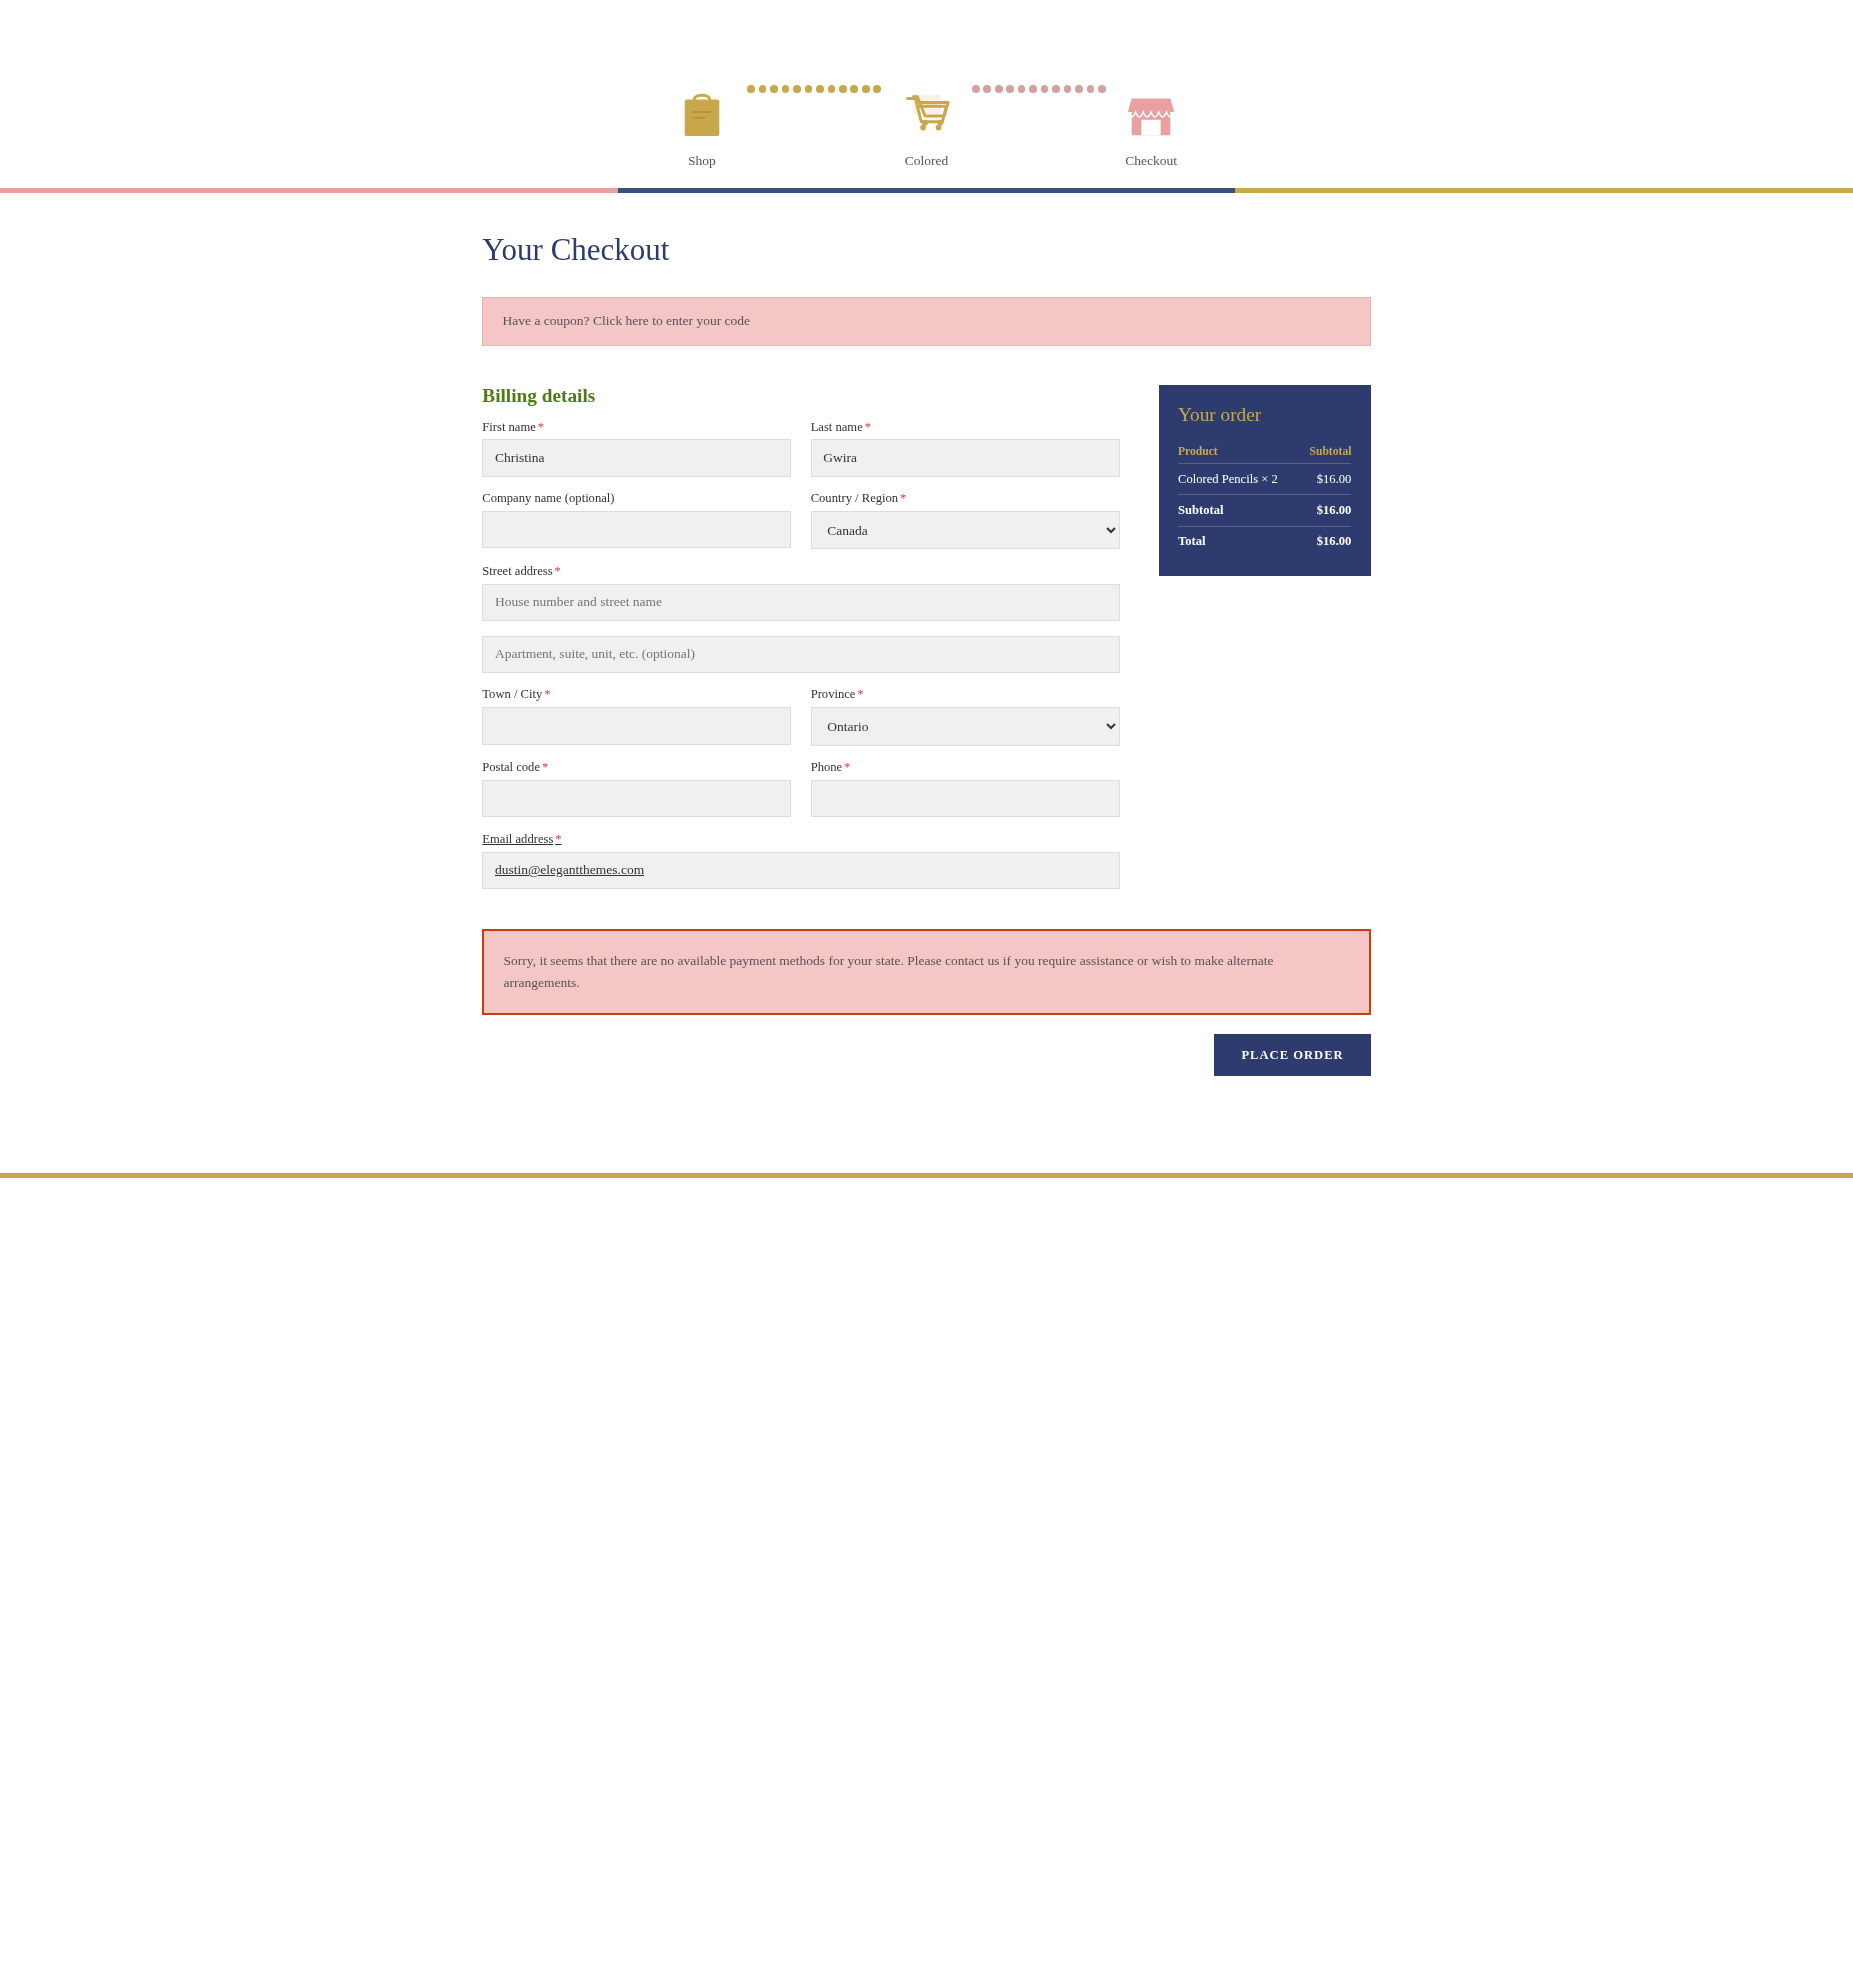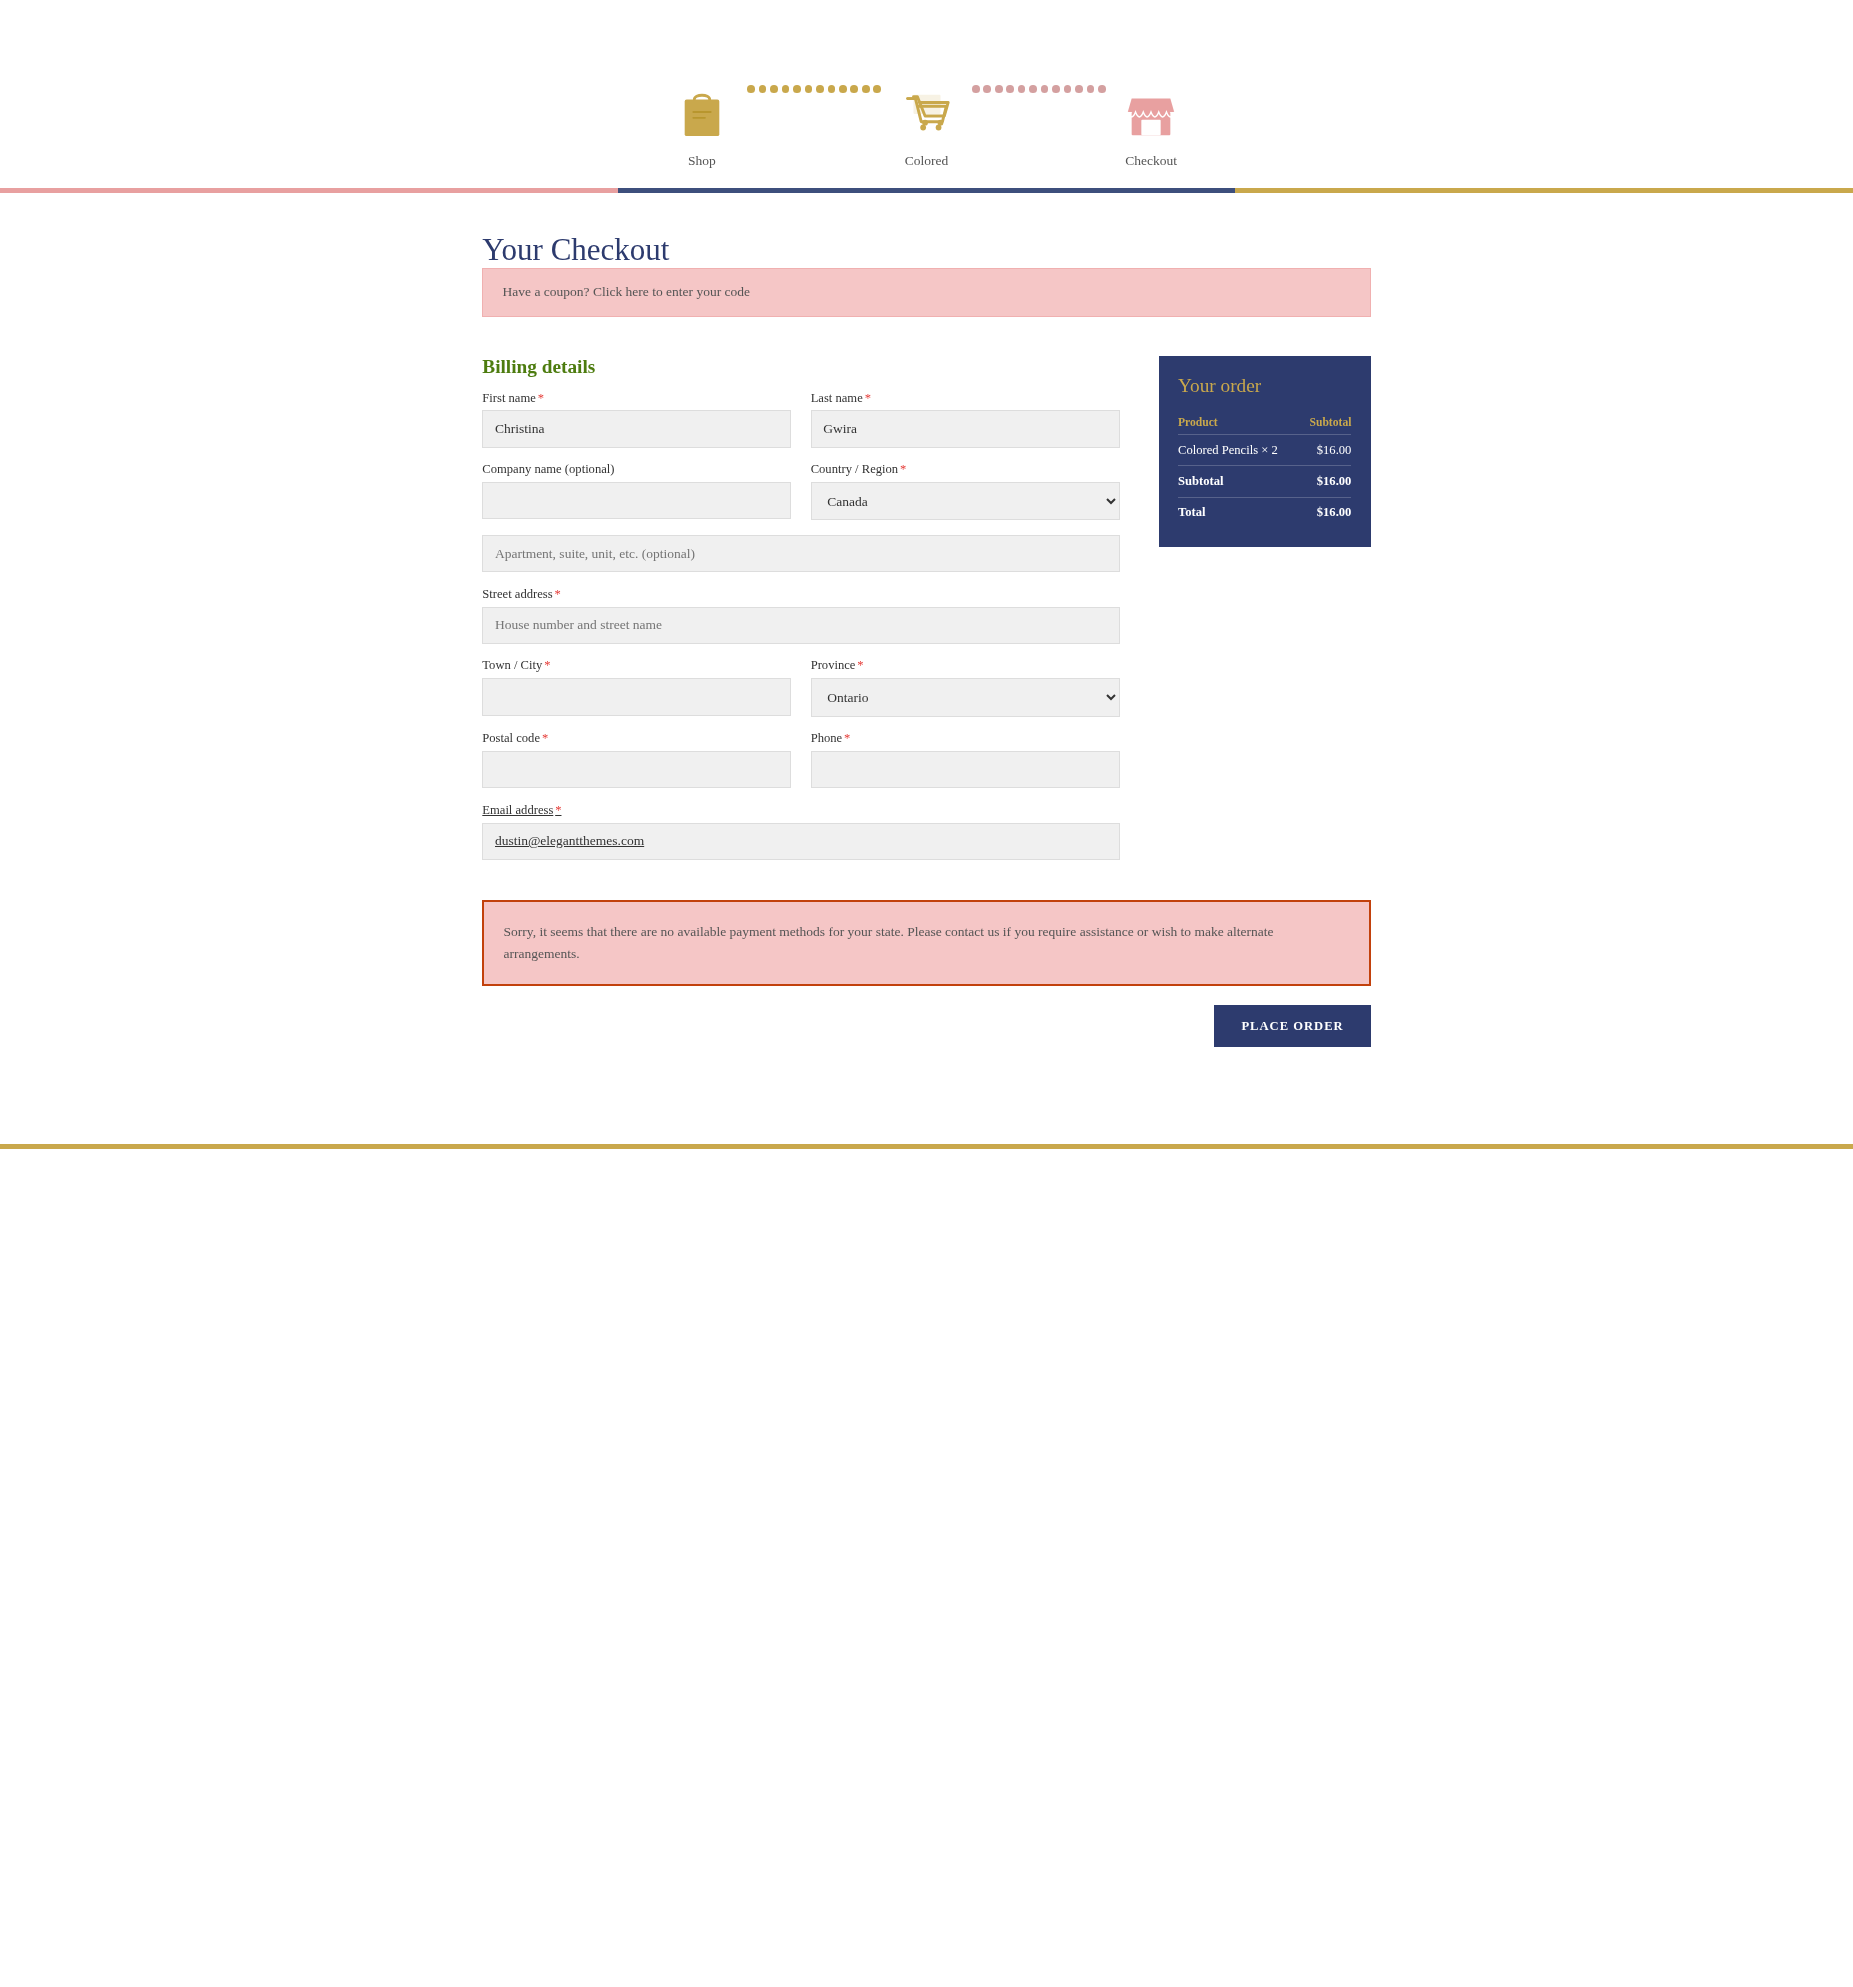--- a/index.html
+++ b/index.html
@@ -61,20 +61,21 @@
     .main-content {
       max-width: 927px;
       margin: 0 auto;
       padding: 39px 19.3px;
     }
 
     .page-title {
       font-size: 31px;
       color: #2d3b6e;
       font-weight: normal;
+      margin-bottom: 29px;
     }
 
     .coupon-banner {
       background: #f5c6c6;
       border: 1px solid #f0b0b0;
       padding: 15.4px 19.3px;
       color: #555;
       font-size: 13.5px;
       margin-bottom: 39px;
       cursor: pointer;
@@ -348,28 +349,28 @@
           </label>
           <select class="form-select">
             <option>Canada</option>
             <option>United States</option>
             <option>United Kingdom</option>
           </select>
         </div>
       </div>
 
       <div class="form-group" style="margin-bottom:14.5px;">
-        <input type="text" class="form-input" placeholder="Apartment, suite, unit, etc. (optional)" style="">
-      </div>
-
-      <div class="form-group" style="margin-bottom:14.5px;">
         <label class="form-label">
           <span>Street address</span><span class="required-star">*</span>
         </label>
         <input type="text" class="form-input" placeholder="House number and street name" style="">
+      </div>
+
+      <div class="form-group" style="margin-bottom:14.5px;">
+        <input type="text" class="form-input" placeholder="Apartment, suite, unit, etc. (optional)" style="">
       </div>
 
       <div class="form-row">
         <div class="form-group">
           <label class="form-label">
             <span>Town / City</span><span class="required-star">*</span>
           </label>
           <input type="text" class="form-input" style="">
         </div>
         <div class="form-group">

